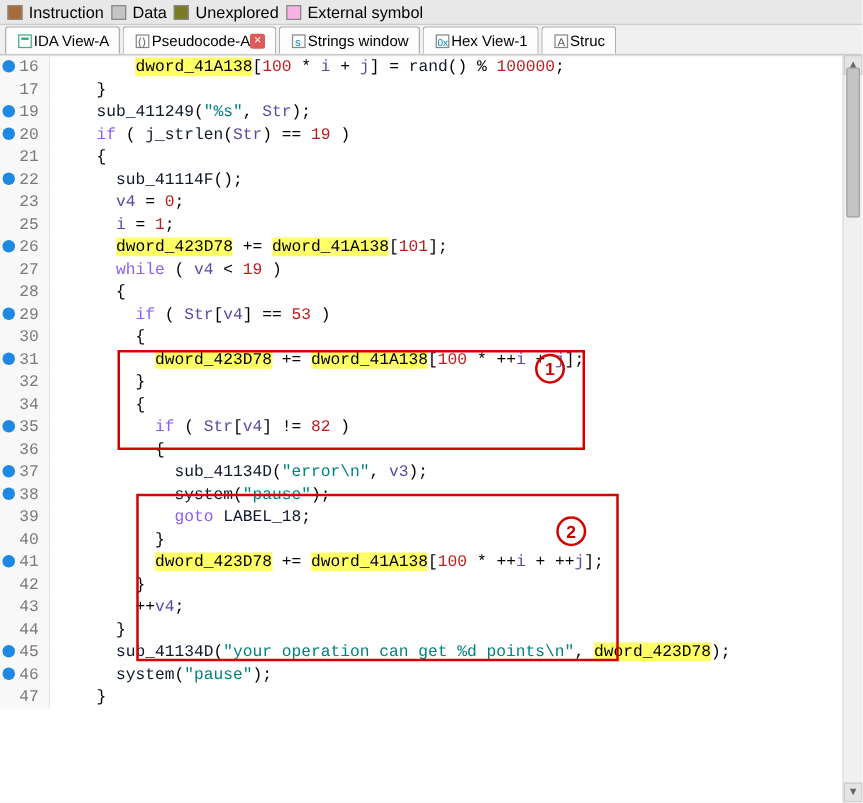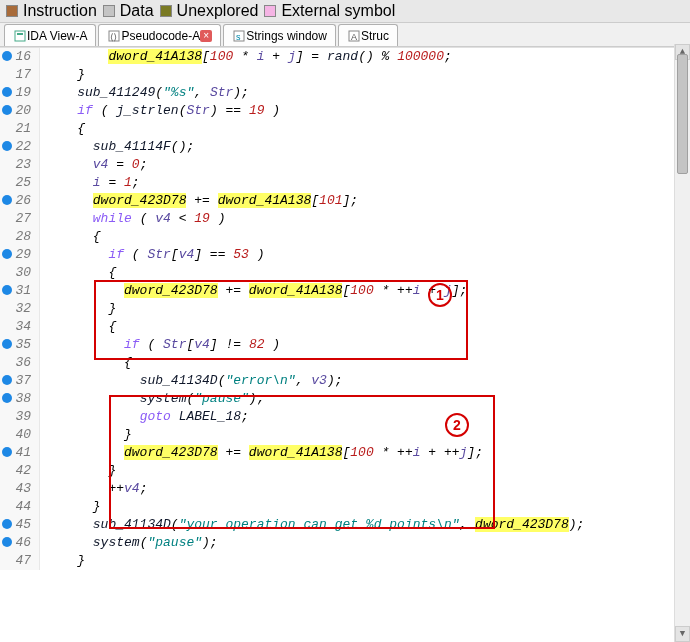--- a/index.html
+++ b/index.html
@@ -10,21 +10,21 @@
     width: 690px;
     height: 642px;
     overflow: hidden;
     position: relative;
   }
   .legend {
     background: #e8e8e8;
     border-bottom: 1px solid #ccc;
     padding: 2px 6px;
     font-family: "Segoe UI", Arial, sans-serif;
-    font-size: 16px;
+    font-size: 13px;
     display: flex;
     gap: 6px;
     align-items: center;
   }
   .legend-swatch {
     display: inline-block;
     width: 12px;
     height: 12px;
     border: 1px solid #888;
     margin-right: 2px;
@@ -76,21 +76,20 @@
     overflow: hidden;
     position: relative;
     border-top: 1px solid #e0e0e0;
   }
   .line {
     display: flex;
     align-items: flex-start;
     height: 18px;
     line-height: 18px;
     white-space: pre;
-    font-style: italic;
   }
   .gutter {
     width: 40px;
     text-align: right;
     color: #7a7a7a;
     padding-right: 8px;
     background: #f8f8f8;
     border-right: 1px solid #e8e8e8;
     position: relative;
     flex-shrink: 0;
@@ -184,20 +183,29 @@
       <span class="tab-close">×</span>
     </div>
     <div class="tab">
       <span class="tab-icon">
         <svg width="14" height="14">
           <rect x="2" y="2" width="10" height="10" fill="#fff" stroke="#888"></rect>
           <text x="4" y="11" font-size="9" fill="#08a">s</text>
         </svg>
       </span>
       <span>Strings window</span>
+    </div>
+    <div class="tab">
+      <span class="tab-icon">
+        <svg width="14" height="14">
+          <rect x="2" y="2" width="10" height="10" fill="#fff" stroke="#888"></rect>
+          <text x="3" y="11" font-size="8" fill="#08a">0x</text>
+        </svg>
+      </span>
+      <span>Hex View-1</span>
     </div>
     <div class="tab">
       <span class="tab-icon">
         <svg width="14" height="14">
           <rect x="2" y="2" width="10" height="10" fill="#fff" stroke="#888"></rect>
           <text x="4" y="11" font-size="9" fill="#555">A</text>
         </svg>
       </span>
       <span>Struc</span>
     </div>

